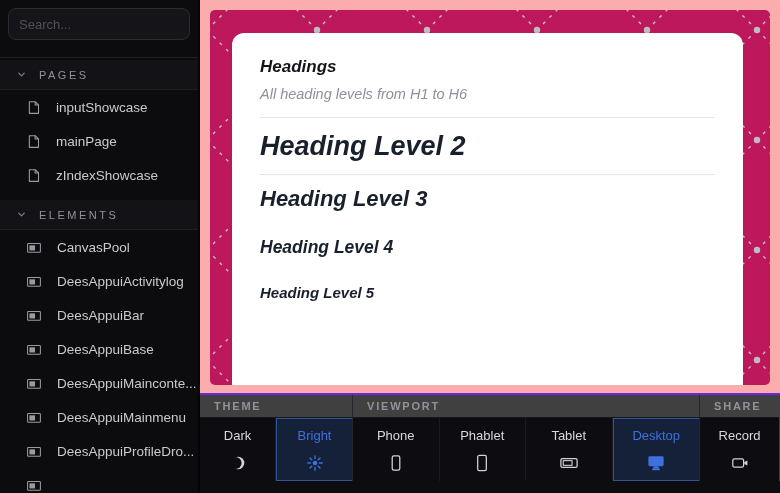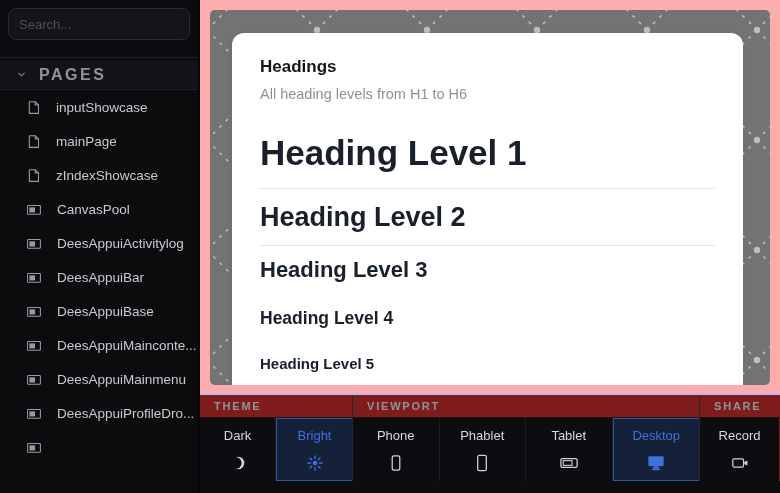--- a/index.html
+++ b/index.html
@@ -6,43 +6,43 @@
   *{box-sizing:border-box;font-family:"Liberation Sans",sans-serif;}
   .app{position:relative;width:780px;height:493px;overflow:hidden;background:#0d0d10;}
 
   
   .sidebar{position:absolute;left:0;top:0;width:200px;height:493px;background:#0c0c0f;border-right:2px solid #050507;}
   .search-wrap{padding:8px;}
   .search-input{width:100%;height:32px;background:#141419;border:1px solid #2b2b32;border-radius:8px;color:#f97316;font-size:13px;padding:0 10px;outline:none;}
   .search-input::placeholder{color:#50505a;}
   .side-sep{height:10px;border-bottom:1px solid #202026;}
   .section-header{display:flex;align-items:center;gap:12px;height:30px;padding:0 0 0 16px;background:#121217;border-bottom:1px solid #1e1e24;margin-top:2px;cursor:pointer;}
-  .section-label{color:#92929c;font-size:16px;font-weight:700;letter-spacing:2.5px;}
+  .section-label{color:#92929c;font-size:11px;font-weight:400;letter-spacing:2.5px;}
   .side-item{display:flex;align-items:center;gap:15px;height:34px;padding-left:26px;cursor:pointer;}
   .side-item span.lbl{color:#c9c9cf;font-size:13.5px;white-space:nowrap;}
   .icon{display:inline-flex;align-items:center;justify-content:center;flex:0 0 auto;}
 
   
   .viewport{position:absolute;left:200px;top:0;width:580px;height:393px;background:#fbacac;padding:10px 10px 8px 10px;}
-  .canvas{position:relative;width:100%;height:100%;background:#737373;border-radius:5px;overflow:hidden;}
+  .canvas{position:relative;width:100%;height:100%;background:#be185d;border-radius:5px;overflow:hidden;font-style:italic;}
   .pattern{position:absolute;left:0;top:0;}
   .card{position:absolute;left:22px;top:23px;right:27px;height:420px;background:#ffffff;border-radius:12px;box-shadow:0 1px 4px rgba(0,0,0,0.07);padding:24px 28px;}
   .card-title{font-size:17px;font-weight:700;color:#121519;margin:0;}
   .card-subtitle{font-size:14.5px;color:#8b919c;margin:9px 0 0 0;}
   .hx{color:#18202c;font-weight:700;margin:0;}
   .h1{font-size:35px;margin-top:31px;}
   .h2{font-size:27px;margin-top:13px;}
   .h3{font-size:22px;margin-top:11px;}
   .h4{font-size:17.5px;margin-top:25px;}
   .h5{font-size:15px;margin-top:26px;}
   .rule{border:none;border-top:1px solid #e4e5e7;margin:15px 0 0 0;}
   .rule.r2{margin-top:12px;}
 
   
-  .toolbar{position:absolute;left:200px;top:393px;width:580px;height:88px;background:#7f1d1d;border-top:2px solid #c4b5fd;display:flex;}
+  .toolbar{position:absolute;left:200px;top:393px;width:580px;height:88px;background:#404040;border-top:2px solid #6d28d9;display:flex;}
   .group{display:flex;flex-direction:column;border-right:1px solid #26262c;}
   .group:last-child{border-right:none;}
   .group-theme{width:153px;}
   .group-viewport{width:347px;}
   .group-share{width:79px;}
   .group-header{height:23px;display:flex;align-items:center;padding-left:14px;border-bottom:1px solid #17171c;}
   .group-label{color:#8f939c;font-size:11px;font-weight:700;letter-spacing:1.8px;}
   .btn-row{flex:1;display:flex;}
   .tb-btn{flex:1;display:flex;flex-direction:column;align-items:center;justify-content:center;gap:11px;background:#0d0d11;border-right:1px solid #1b1b21;cursor:pointer;border-top:none;}
   .btn-row .tb-btn:last-child{border-right:none;}
@@ -91,20 +91,28 @@
     <div class="side-item">
       <span class="icon">
         <svg width="15" height="15" viewBox="0 0 18 18">
             <path d="M4 2h7l4 4v10H4z" fill="none" stroke="#9a9aa2" stroke-width="1.3" stroke-linejoin="round"></path>
             <path d="M11 2v4h4" fill="none" stroke="#9a9aa2" stroke-width="1.3" stroke-linejoin="round"></path>
           </svg>
       </span>
       <span class="lbl">zIndexShowcase</span>
     </div>
 
+    <div class="section-header" style="margin-top:8px;">
+      <span class="icon">
+        <svg width="11" height="11" viewBox="0 0 12 12">
+            <path d="M3 4.5l3 3 3-3" fill="none" stroke="#7c7c86" stroke-width="1.4" stroke-linecap="round" stroke-linejoin="round"></path>
+          </svg>
+      </span>
+      <span class="section-label">ELEMENTS</span>
+    </div>
 
     <div class="side-item">
       <span class="icon">
         <svg width="16" height="15" viewBox="0 0 20 18">
             <rect x="2" y="4" width="16" height="11" rx="1" fill="none" stroke="#9a9aa2" stroke-width="1.3"></rect>
             <rect x="4.3" y="6.3" width="7" height="6.4" fill="#9a9aa2"></rect>
           </svg>
       </span>
       <span class="lbl">CanvasPool</span>
     </div>
@@ -184,21 +192,20 @@
             <circle cx="110" cy="110" r="3.2" fill="#bdbdc2"></circle>
             <circle cx="55" cy="55" r="3.2" fill="#bdbdc2"></circle>
           </pattern>
         </defs>
         <rect width="560" height="375" fill="url(#diamond)"></rect>
       </svg>
 
       <div class="card">
         <div class="card-title">Headings</div>
         <div class="card-subtitle">All heading levels from H1 to H6</div>
-        <div class="hx h1">Heading Level 1</div>
         <hr class="rule">
         <div class="hx h2">Heading Level 2</div>
         <hr class="rule r2">
         <div class="hx h3">Heading Level 3</div>
         <div class="hx h4">Heading Level 4</div>
         <div class="hx h5">Heading Level 5</div>
       </div>
     </div>
   </div>
 

